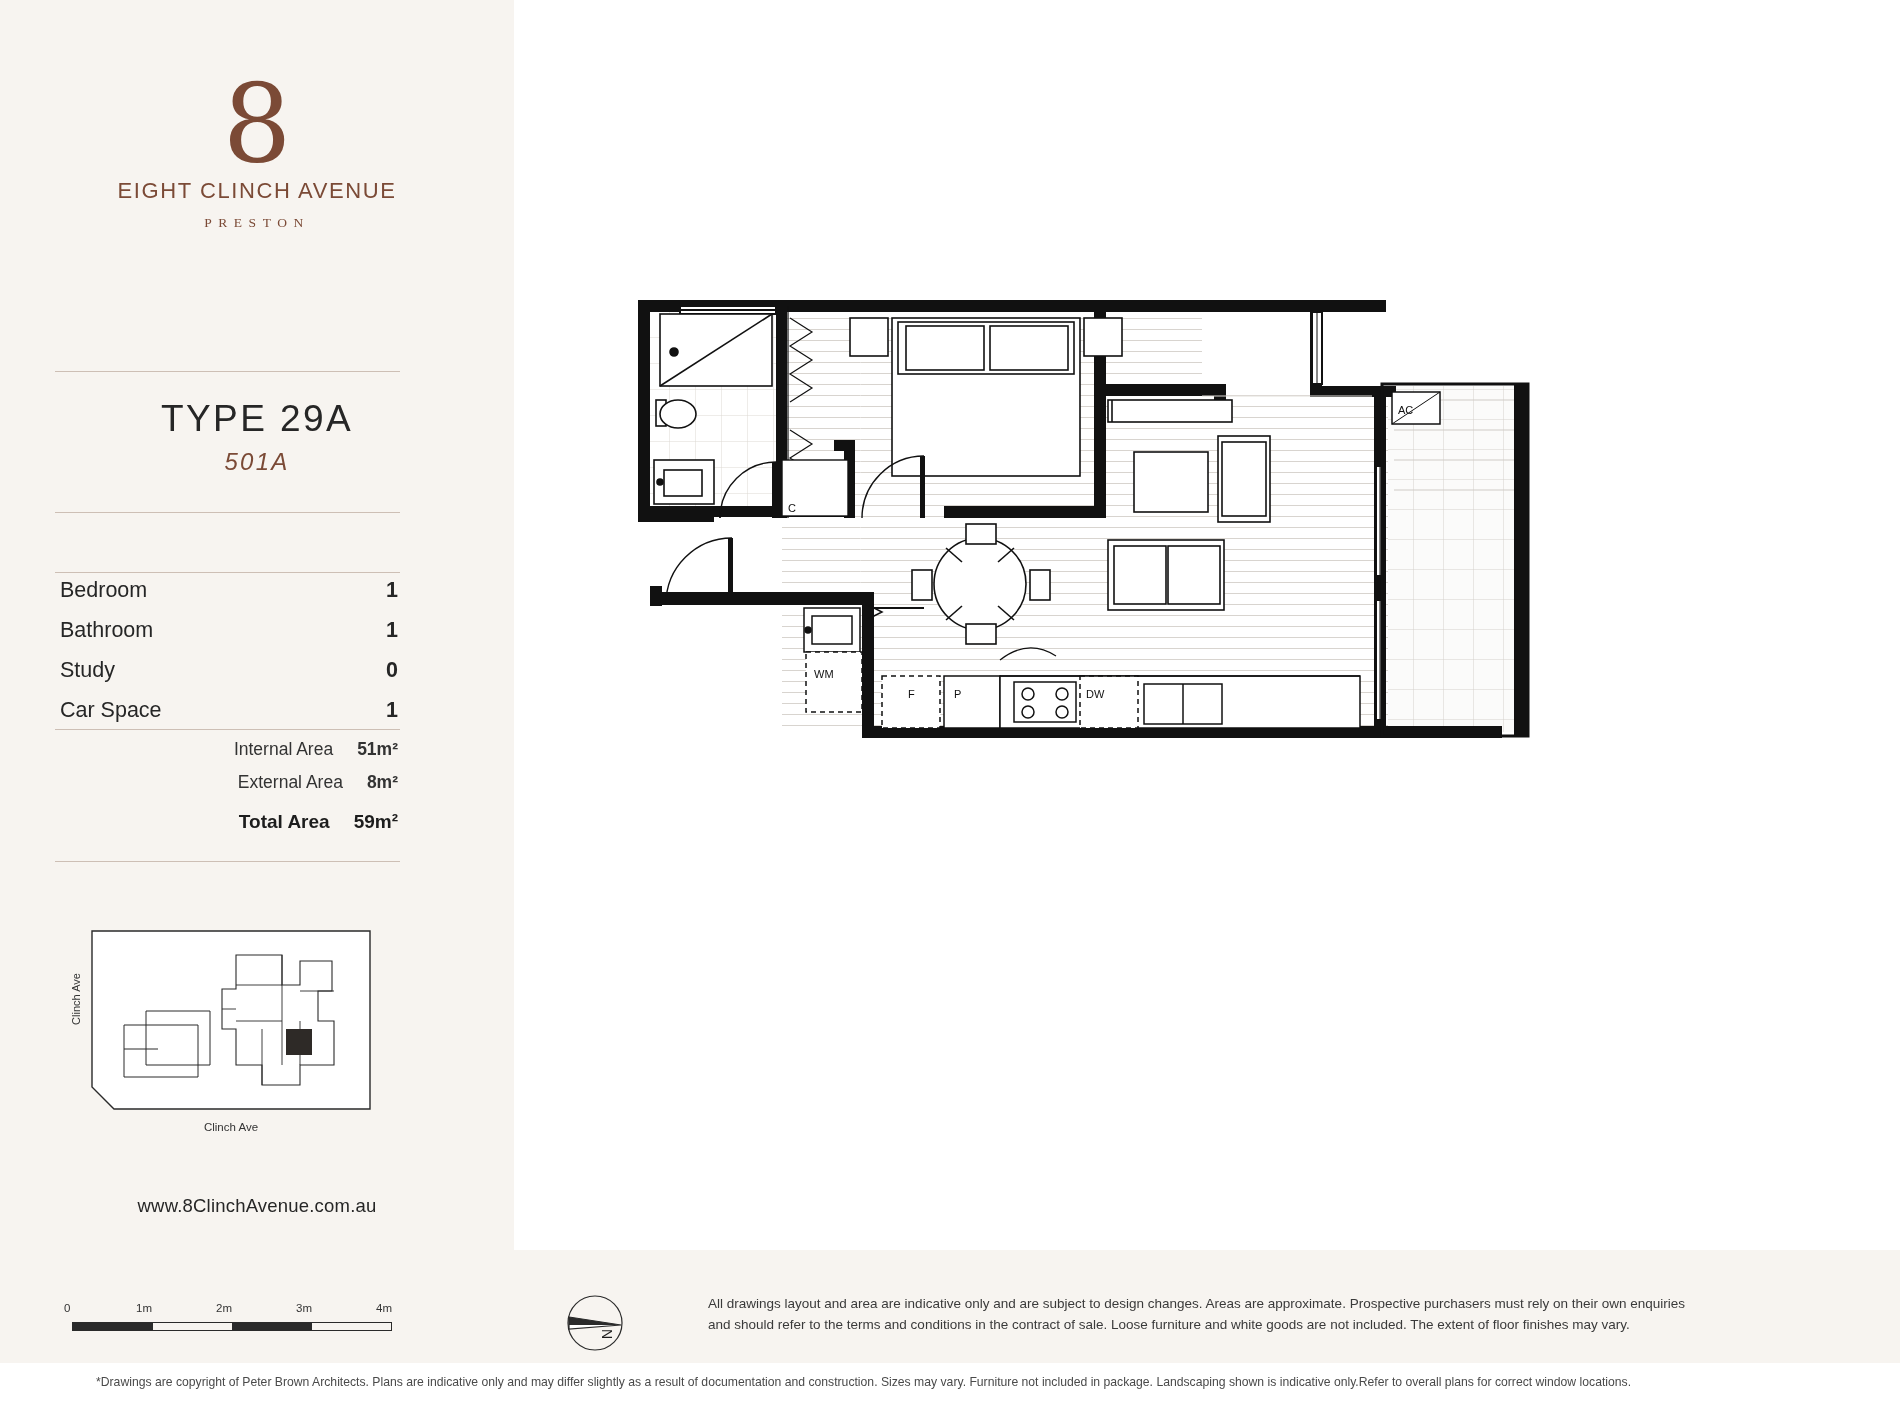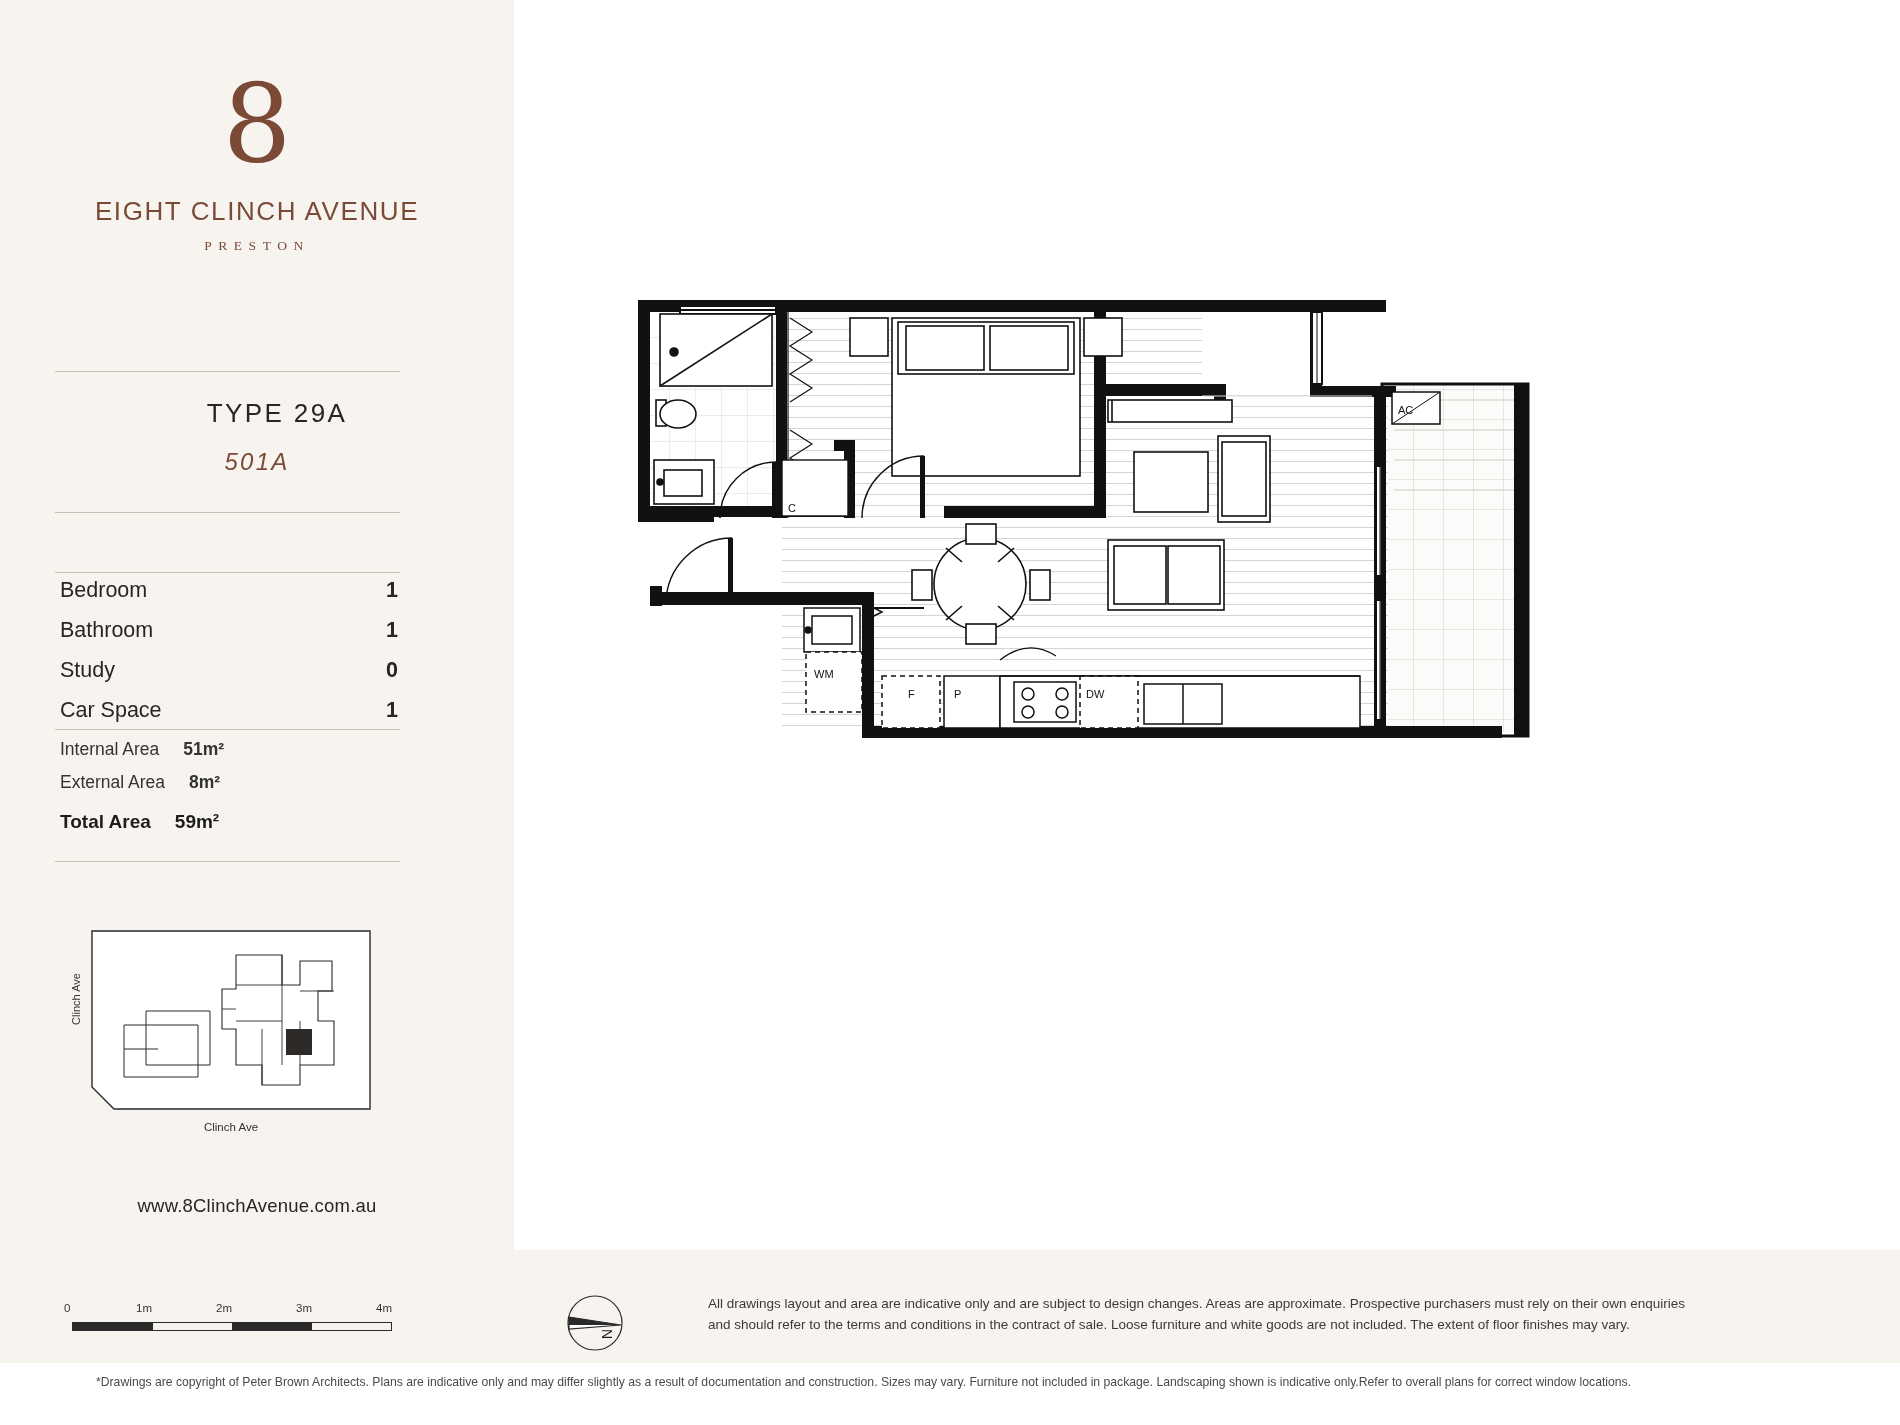--- a/index.html
+++ b/index.html
@@ -33,23 +33,22 @@
     text-align: center;
   }
   .logo-numeral {
     font-family: "DejaVu Serif", serif;
     font-size: 108px;
     line-height: 1;
     color: #7b4a36;
     letter-spacing: 0;
   }
   .logo-title {
-    margin-top: 18px;
     font-family: "Liberation Sans", sans-serif;
-    font-size: 26px;
+    font-size: 22px;
     letter-spacing: 1.6px;
     color: #7b4a36;
   }
   .logo-sub {
     margin-top: 11px;
     font-size: 13.5px;
     letter-spacing: 6.5px;
     color: #7b4a36;
     font-family: Liberation Serif, serif;
   }
@@ -64,24 +63,23 @@
   .rule.r2 { top: 512px; }
   .rule.r3 { top: 572px; }
   .rule.r4 { top: 729px; }
   .rule.r5 { top: 861px; }
 
   .type-title {
     position: absolute;
     left: 0; top: 398px;
     width: 514px;
     text-align: center;
-    font-size: 26px;
+    font-size: 37px;
     letter-spacing: 2.4px;
     color: #262626;
-    margin-left: 20px;
   }
   .unit-number {
     position: absolute;
     left: 0; top: 448px;
     width: 514px;
     text-align: center;
     font-size: 24px;
     letter-spacing: 2.2px;
     color: #7b4a36;
     font-style: italic;
@@ -105,21 +103,21 @@
   .spec-row .v { font-weight: 700; }
 
   .area-table {
     position: absolute;
     left: 60px;
     top: 733px;
     width: 338px;
   }
   .area-row {
     display: flex;
-    justify-content: flex-start;
+    justify-content: flex-end;
     align-items: baseline;
     font-size: 17.5px;
     color: #333;
     padding: 6px 0;
   }
   .area-row.total {
     font-size: 19px;
     font-weight: 700;
     color: #1d1d1d;
     padding-top: 12px;

